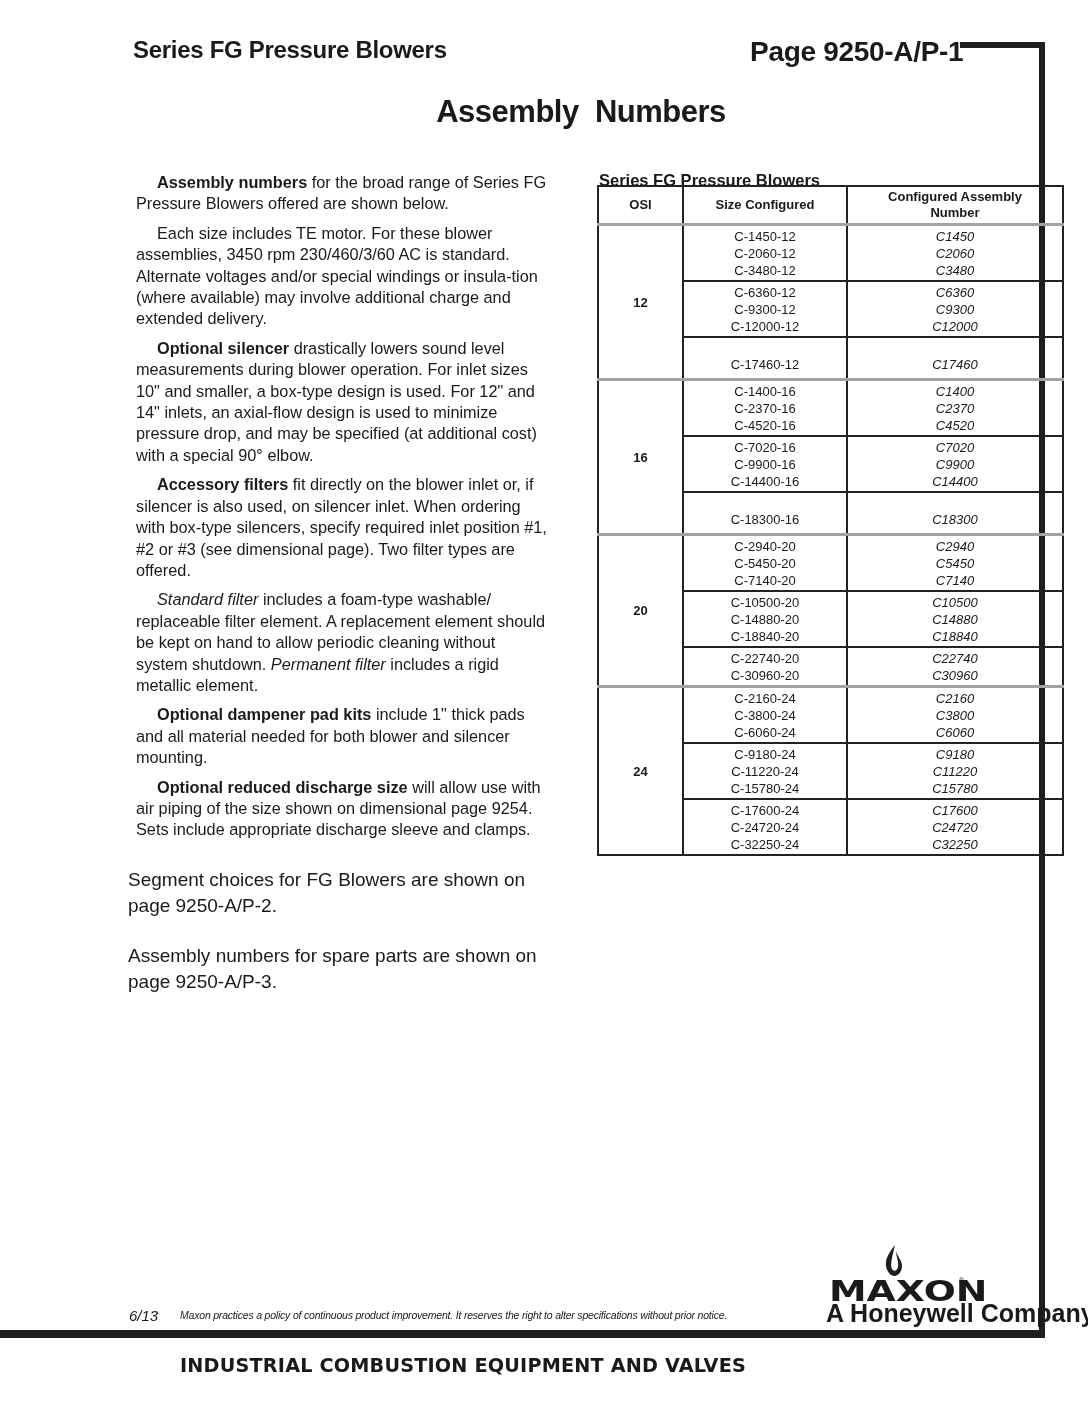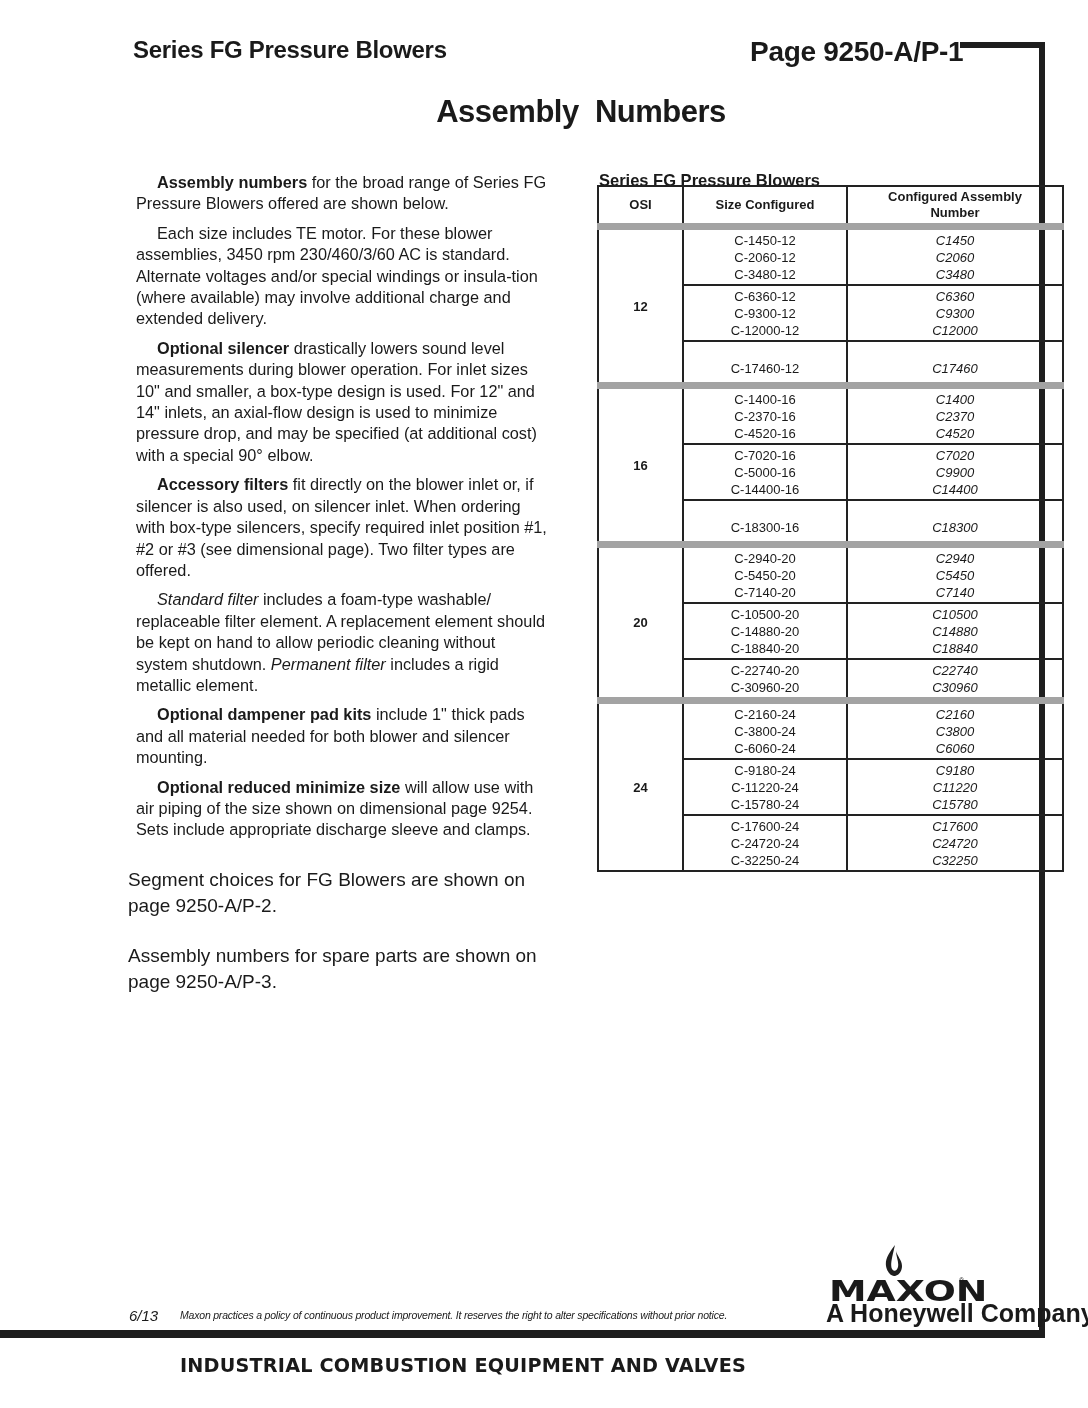--- a/index.html
+++ b/index.html
@@ -25,21 +25,21 @@
 
   
   #tbl-caption { left:599px; top:171px; font-size:16.5px; font-weight:bold; }
   #tbl { left:597px; top:185px; width:467px; border-collapse:collapse; font-size:13px; }
   #tbl td, #tbl th { border:2px solid #222; padding:0; text-align:center; vertical-align:middle; }
   #tbl th { font-weight:bold; font-size:13px; height:36px; line-height:16px; }
   #tbl td.osi { font-weight:bold; width:83px; }
   #tbl td.sz { width:162px; line-height:17px; padding:2px 0 1px 0; }
   #tbl td.cf { line-height:17px; padding:2px 0 1px 0;font-style:italic; }
   #tbl td.single { padding:18px 0 5px 0; }
-  #tbl tr.group-start td { border-top:7px solid #a3a3a3;border-radius:18px; }
+  #tbl tr.group-start td { border-top:3px solid #a3a3a3;border-radius:18px; }
 
   
   #date { left:129px; top:1307px; font-size:15px; font-style:italic; }
   #disclaimer { left:180px; top:1309px; font-size:10.5px; font-style:italic; letter-spacing:-0.2px; }
   #logo { left:826px; top:1245px; width:215px; height:80px; }
   #maxon { left:3px; top:30px; font-size:28px; font-weight:900; letter-spacing:0px; transform:scaleX(1.35); transform-origin:left; font-family:"DejaVu Sans", sans-serif; }
   #reg { left:133px; top:32px; font-size:7px; }
   #honeywell { left:0; top:54px; font-size:25px; font-weight:bold; white-space:nowrap; }
   #footer-tag { left:180px; top:1353px; font-size:20px; font-weight:bold; letter-spacing:0.2px; font-family:"DejaVu Sans", sans-serif; transform:scaleX(0.96); transform-origin:left; }
 </style>
@@ -54,21 +54,21 @@
 
 <div class="abs" id="title" style="white-space:pre;">Assembly  Numbers</div>
 
 <div class="abs" id="body-text">
   <p><b>Assembly numbers</b><span> for the broad range of Series FG Pressure Blowers offered are shown below.</span></p>
   <p><span>Each size includes TE motor. For these blower assemblies, 3450 rpm 230/460/3/60 AC is standard. Alternate voltages and/or special windings or insula-tion (where available) may involve additional charge and extended delivery.</span></p>
   <p><b>Optional silencer</b><span> drastically lowers sound level measurements during blower operation. For inlet sizes 10" and smaller, a box-type design is used. For 12" and 14" inlets, an axial-flow design is used to minimize pressure drop, and may be specified (at additional cost) with a special 90° elbow.</span></p>
   <p><b>Accessory filters</b><span> fit directly on the blower inlet or, if silencer is also used, on silencer inlet. When ordering with box-type silencers, specify required inlet position #1, #2 or #3 (see dimensional page). Two filter types are offered.</span></p>
   <p><i>Standard filter</i><span> includes a foam-type washable/ replaceable filter element. A replacement element should be kept on hand to allow periodic cleaning without system shutdown. </span><i>Permanent filter</i><span> includes a rigid metallic element.</span></p>
   <p><b>Optional dampener pad kits</b><span> include 1" thick pads and all material needed for both blower and silencer mounting.</span></p>
-  <p><b>Optional reduced minimize size</b><span> will allow use with air piping of the size shown on dimensional page 9254. Sets include appropriate discharge sleeve and clamps.</span></p>
+  <p><b>Optional reduced discharge size</b><span> will allow use with air piping of the size shown on dimensional page 9254. Sets include appropriate discharge sleeve and clamps.</span></p>
 </div>
 
 <div class="abs" id="notes">
   <p>Segment choices for FG Blowers are shown on page 9250-A/P-2.</p>
   <p>Assembly numbers for spare parts are shown on page 9250-A/P-3.</p>
 </div>
 
 <div class="abs" id="tbl-caption">Series FG Pressure Blowers</div>
 <table class="abs" id="tbl">
   <thead>
@@ -121,21 +121,21 @@
         </td>
         <td class="cf">
           <div>C1400</div>
           <div>C2370</div>
           <div>C4520</div>
         </td>
       </tr>
       <tr>
         <td class="sz">
           <div>C-7020-16</div>
-          <div>C-5000-16</div>
+          <div>C-9900-16</div>
           <div>C-14400-16</div>
         </td>
         <td class="cf">
           <div>C7020</div>
           <div>C9900</div>
           <div>C14400</div>
         </td>
       </tr>
       <tr>
         <td class="sz single">

